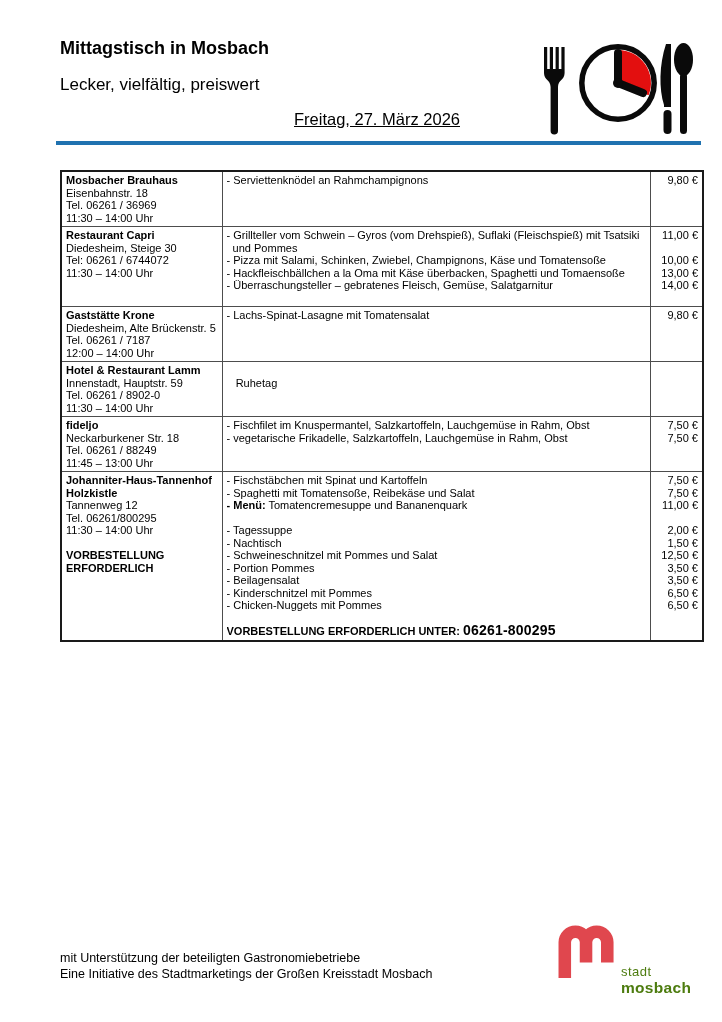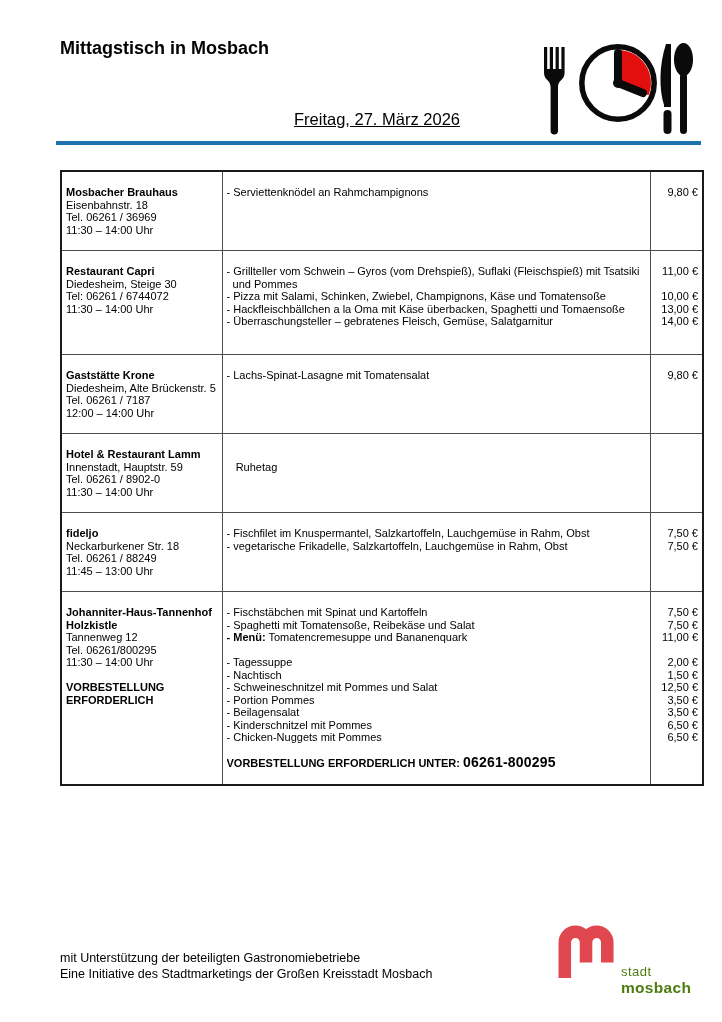--- a/index.html
+++ b/index.html
@@ -13,21 +13,21 @@
   .rule{position:absolute;left:40px;top:141px;width:645px;height:4px;background:#1f72b0;}
   .logo{position:absolute;left:516px;top:37px;width:172px;height:103px;}
 
   table.menu{
     position:absolute;left:44px;top:170px;width:642px;
     border-collapse:collapse;table-layout:fixed;
     font-size:11px;border:2px solid #1a1a1a;
   }
   table.menu td{
     border:1px solid #4d4d4d;vertical-align:top;
-    padding:14px 4px;line-height:12.5px;overflow:hidden;
+    padding:2px 4px;line-height:12.5px;overflow:hidden;
   }
   td.info{padding-left:6px;}
   td.prices{text-align:right;}
   .line{min-height:12.5px;line-height:12.5px;white-space:pre;overflow:hidden;}
   .line b{font-weight:bold;text-align:center;}
   .bold{font-weight:bold;}
   .big{font-size:14px;font-weight:bold;letter-spacing:0.2px;}
 
   .footer-text{position:absolute;left:44px;top:950px;font-size:12.5px;line-height:16px;}
   .citylogo{position:absolute;left:541px;top:924px;width:160px;height:75px;}
@@ -35,20 +35,21 @@
   .citytext{position:absolute;left:64px;top:40px;color:#4d7c0f;}
   .stadt{font-size:13px;line-height:15px;letter-spacing:0.5px;}
   .mosbach{font-size:15.5px;line-height:17px;font-weight:bold;letter-spacing:0.3px;}
 </style>
 </head>
 <body>
 
 <div class="page">
 
   <div class="title">Mittagstisch in Mosbach</div>
+  <div class="subtitle">Lecker, vielfältig, preiswert</div>
   <div class="date">Freitag, 27. März 2026</div>
   <div class="rule"></div>
 
   <svg class="logo" viewBox="0 0 172 103" aria-hidden="true">
     <g fill="#0a0a0a">
       <path d="M12,10 h3.2 v22 h2.6 v-22 h3.2 v22 h2.6 v-22 h3.2 v22 h2.6 v-22 h3.2 v26 c0,7 -6.6,7 -6.6,14 v44 q0,3.4 -3.7,3.4 q-3.7,0 -3.7,-3.4 v-44 c0,-7 -6.6,-7 -6.6,-14 z"></path>
     </g>
     <g>
       <circle cx="86" cy="46" r="36.2" fill="none" stroke="#0a0a0a" stroke-width="5.5"></circle>
       <path d="M86,46 L86,13 A33,33 0 0 1 116.6,58.3 Z" fill="#e30f0f"></path>

